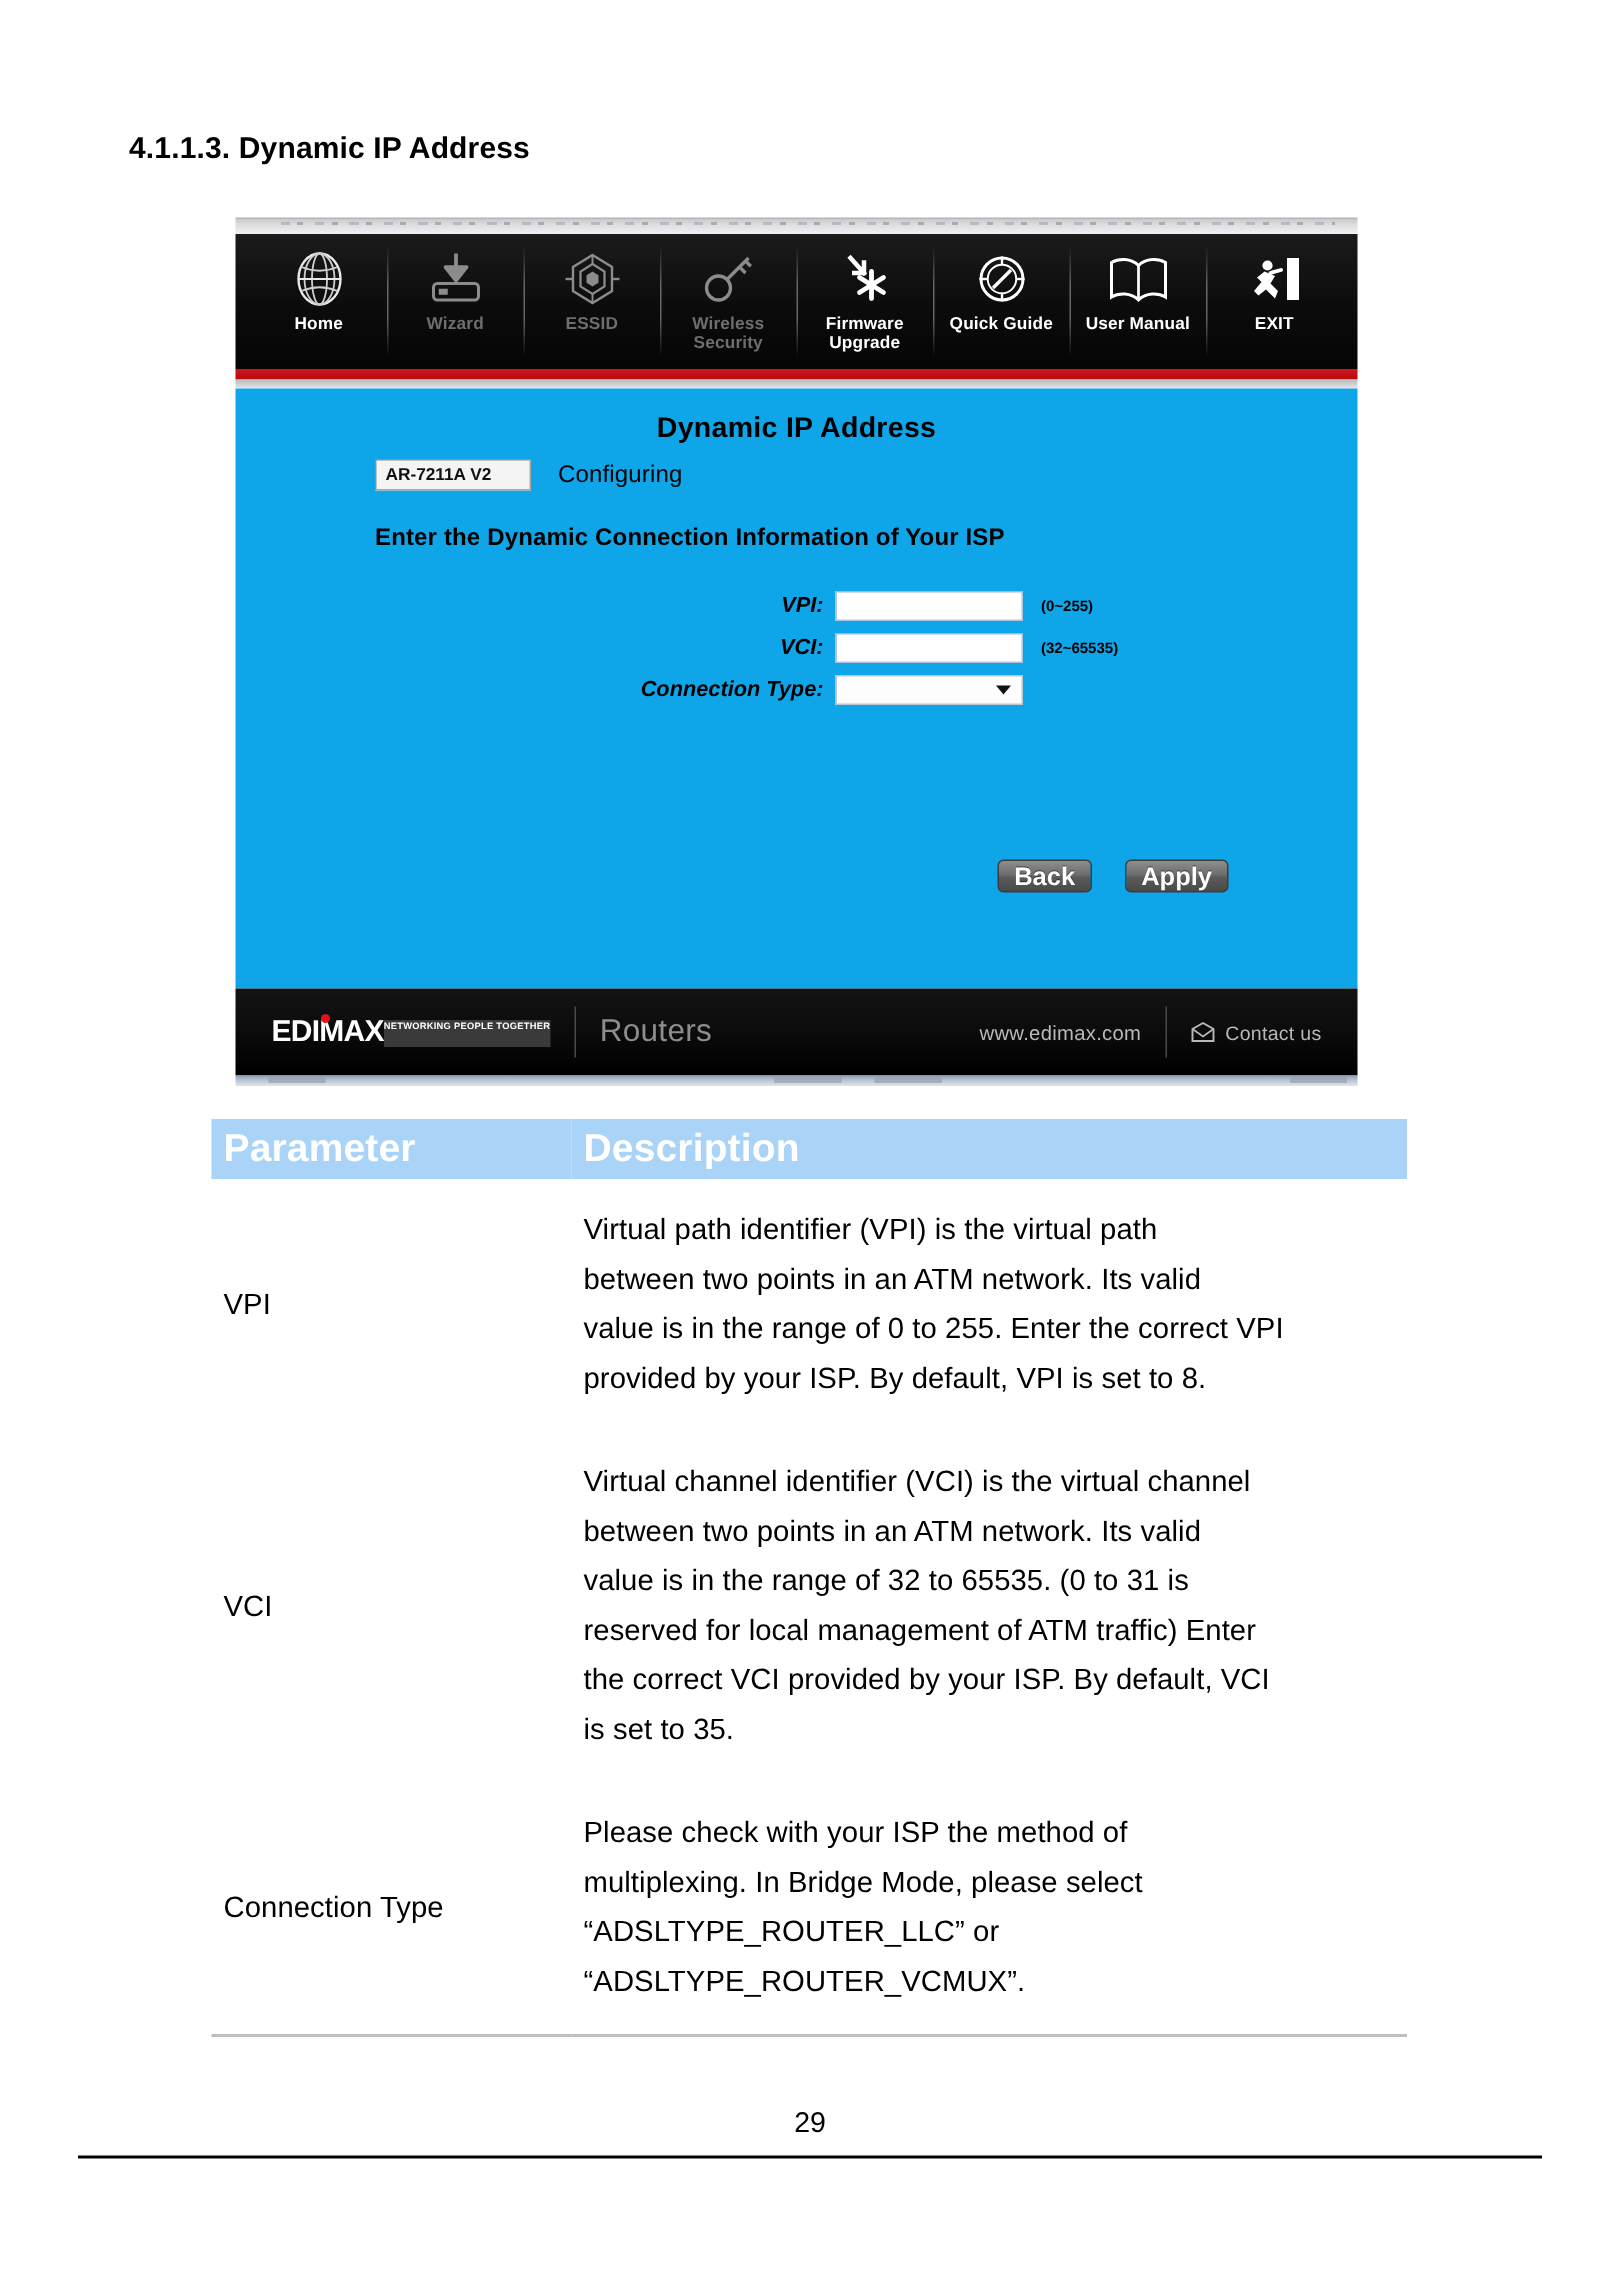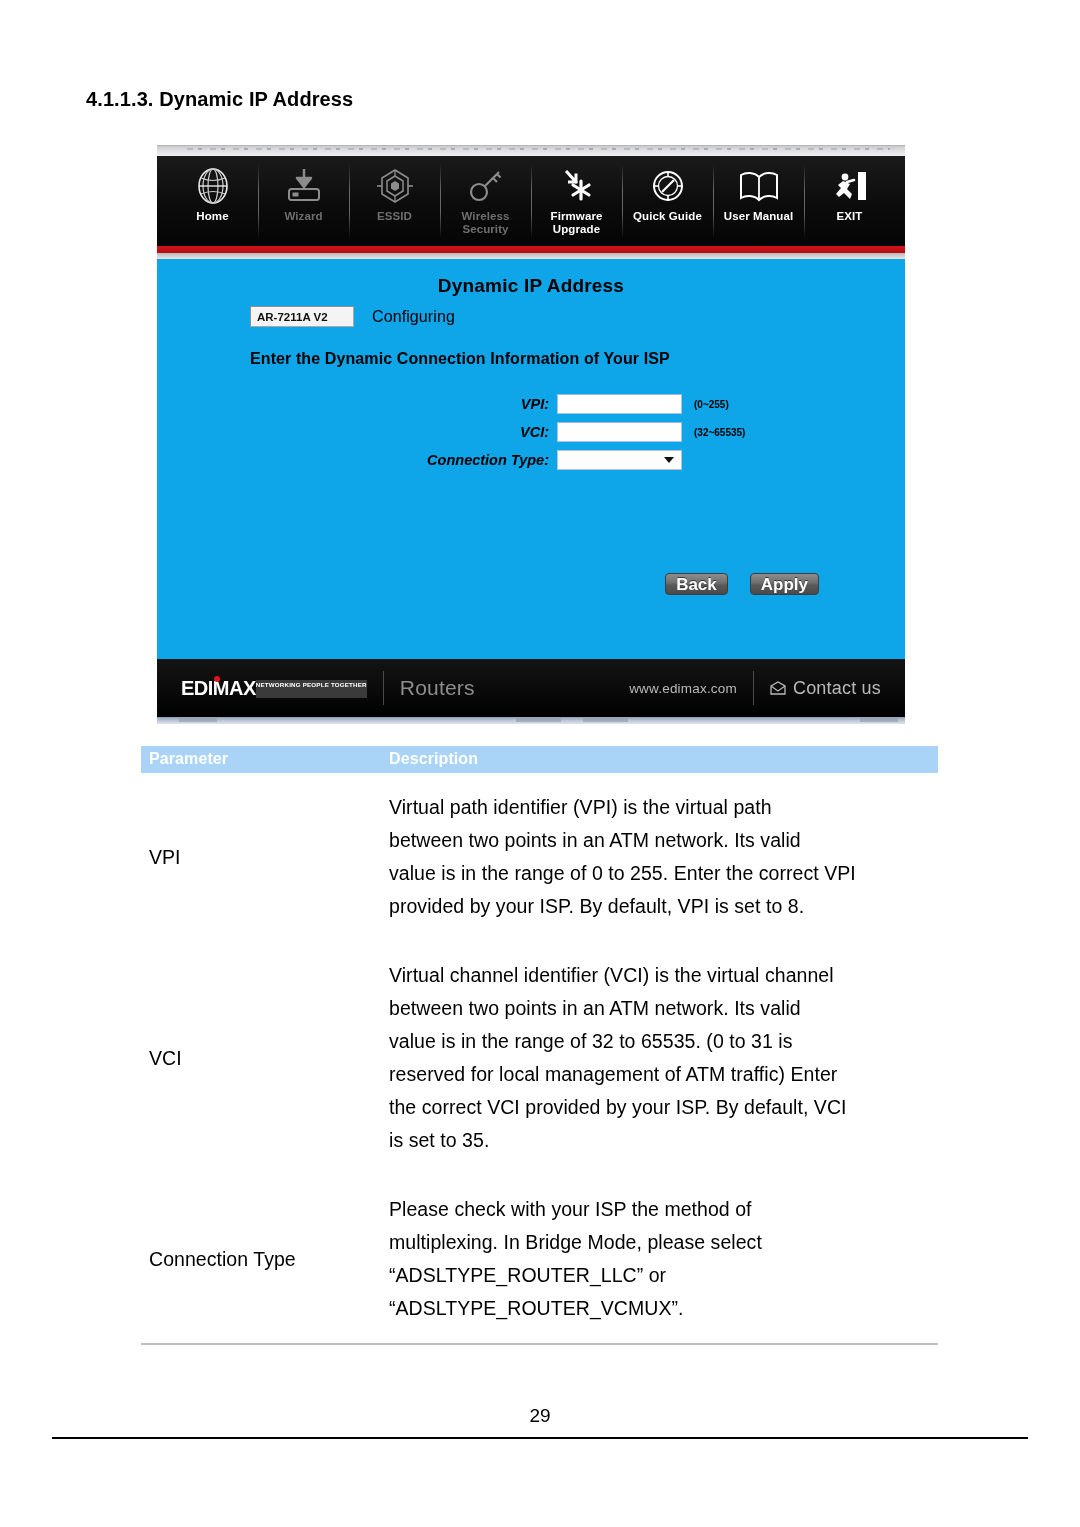--- a/index.html
+++ b/index.html
@@ -304,21 +304,21 @@
     font-size: 13.5px;
     color: #b9b9b9;
     margin-right: 16px;
     letter-spacing: .2px;
   }
   .contact {
     display: flex;
     align-items: center;
     margin-left: 16px;
     color: #b9b9b9;
-    font-size: 18px;
+    font-size: 13px;
     letter-spacing: .2px;
   }
   .contact svg { margin-right: 7px; display: block; }
 
   .shot-botedge {
     height: 7px;
     background: linear-gradient(to bottom, #8d9eb4 0%, #b7c4d4 45%, #dfe5ec 100%);
     position: relative;
     overflow: hidden;
   }
@@ -338,21 +338,21 @@
     width: 797px;
     border-collapse: collapse;
     font-size: 19.5px;
   }
   .ptable th {
     background: #a9d4f8;
     color: #ffffff;
     font-weight: bold;
     text-align: left;
     padding: 4px 0 5px 8px;
-    font-size: 16px;
+    font-size: 26px;
     letter-spacing: .1px;
   }
   .ptable th.col-param { width: 232px; }
   .ptable td {
     vertical-align: middle;
     padding: 18px 0 18px 8px;
     line-height: 33px;
     letter-spacing: .05px;
   }
   .ptable td.param { width: 232px; }

